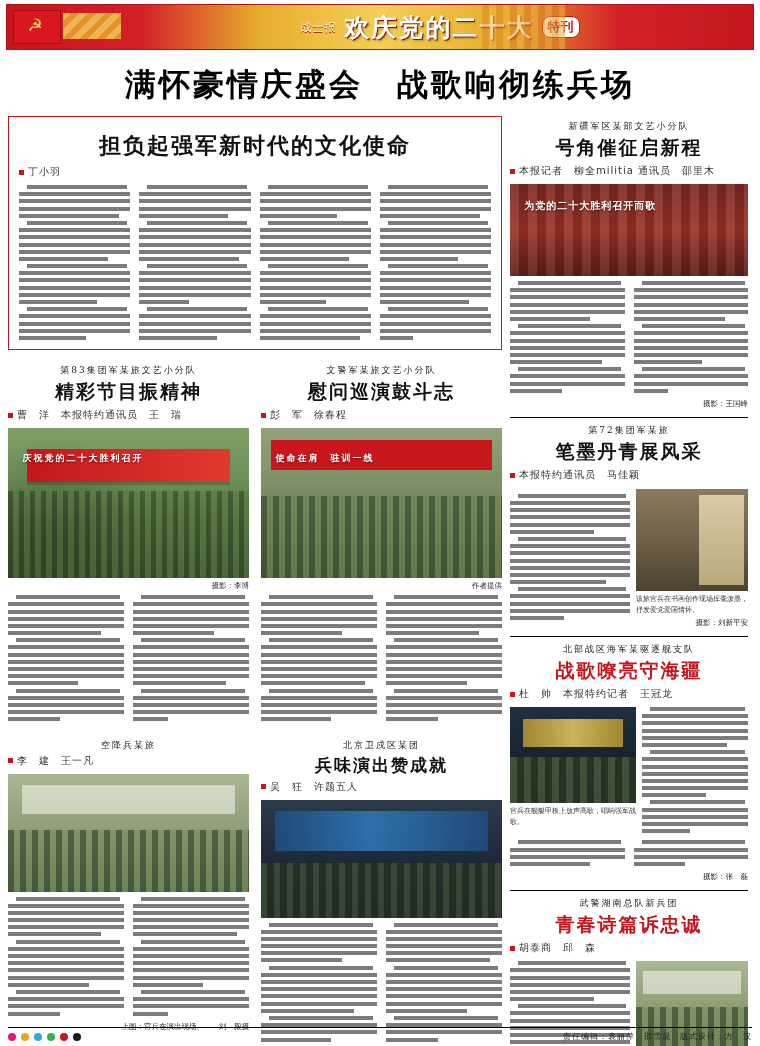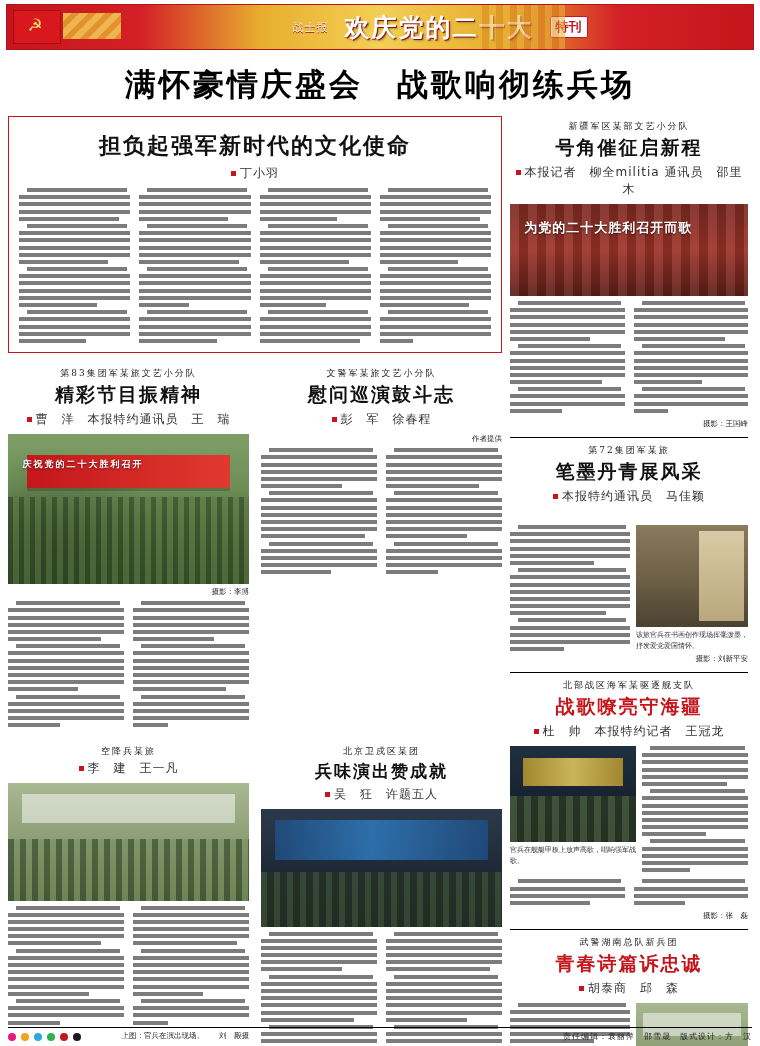--- a/index.html
+++ b/index.html
@@ -28,36 +28,36 @@
   }
   .mh-emblem{
     position:absolute;left:16px;top:10px;width:24px;height:20px;
     color:#f6d96b;font-size:17px;line-height:20px;text-align:center;
   }
   .mh-ribbon{
     position:absolute;left:56px;top:8px;width:58px;height:26px;
     background:repeating-linear-gradient(135deg,#f3d05a 0 6px,#e5a82c 6px 12px);
     opacity:.85;
   }
-  .mh-center{flex:1;display:flex;align-items:center;justify-content:center;gap:16px;}
+  .mh-center{flex:1;display:flex;align-items:center;justify-content:center;gap:8px;}
   .mh-paper{
     font-size:11px;color:#fff7d6;letter-spacing:1px;
     writing-mode:horizontal-tb;
     text-shadow:0 1px 0 #8c0f13;
     font-family:"DejaVu Serif","Liberation Serif",serif;
   }
   .mh-title{
     font-size:25px;font-weight:bold;color:#ffffff;
     letter-spacing:2px;
     font-family:"DejaVu Serif","Liberation Serif",serif;
     text-shadow:1px 1px 0 #8c0f13,2px 2px 2px rgba(0,0,0,.25);
   }
   .mh-badge{
     background:#ffffff;color:#c4161c;font-size:13px;font-weight:bold;
-    padding:1px 5px;border-radius:2px;border:1px solid #c4161c;
+    padding:1px 5px;border-radius:8px;border:1px solid #c4161c;
   }
   .mh-right{
     width:180px;height:100%;display:flex;align-items:center;justify-content:flex-end;
     gap:6px;padding-right:8px;box-sizing:border-box;
   }
   .mh-date{font-size:8px;color:#fff3cf;line-height:1.2;text-align:right;}
   .mh-page{
     width:20px;height:20px;background:#2b6fb5;color:#fff;
     font-size:12px;font-weight:bold;display:flex;align-items:center;justify-content:center;
     border-radius:2px;
@@ -95,21 +95,21 @@
     border:1px solid #c4161c;
     padding:8px 10px 6px 10px;
   }
   .lead-title{
     text-align:center;
     font-family:"DejaVu Serif","Liberation Serif",serif;
     font-size:22px;font-weight:bold;letter-spacing:2px;
     margin:6px 0 4px 0;
   }
   .byline{
-    text-align:center;font-size:12px;color:#333;margin-bottom:6px;
+    font-size:10px;color:#333;margin-bottom:6px;
     letter-spacing:1px;
   }
   .byline .sq{display:inline-block;width:5px;height:5px;background:#c4161c;margin-right:4px;vertical-align:middle;}
 
   
   .bodytext{
     font-size:0;line-height:0;
   }
   .tcols{display:flex;gap:9px;}
   .tcol{flex:1;}
@@ -217,21 +217,21 @@
   }
   .ph-red:before{
     content:"";position:absolute;left:0;top:0;width:100%;height:100%;
     background:repeating-linear-gradient(90deg,rgba(255,255,255,.08) 0 9px,rgba(0,0,0,.12) 9px 18px);
   }
   .ph-overlay-text{
     position:absolute;left:6%;top:16%;color:#fff;font-size:9px;font-weight:bold;
     letter-spacing:2px;text-shadow:0 1px 2px rgba(0,0,0,.6);
     font-family:"DejaVu Serif","Liberation Serif",serif;
   }
-  .ph-overlay-text.sm{font-size:13px;letter-spacing:1px;}
+  .ph-overlay-text.sm{font-size:10px;letter-spacing:1px;}
 
   
   .rblock{margin-bottom:8px;}
 
   
   .footer{
     position:absolute;left:8px;right:8px;bottom:4px;
     display:flex;align-items:center;justify-content:space-between;
     border-top:1px solid #000;padding-top:3px;gap:20px;
   }
@@ -426,20 +426,23 @@
           </div>
         </div>
       </div>
 
       <div style="flex:1;">
         <div class="kicker">文警军某旅文艺小分队</div>
         <div class="sec-title">慰问巡演鼓斗志</div>
         <div class="byline">
           <span class="sq"></span><span>彭　军　徐春程</span>
         </div>
+        <div class="photo ph-banner" style="height:150px;">
+          <div class="ph-overlay-text">使命在肩　驻训一线</div>
+        </div>
         <div class="sig">作者提供</div>
         <div class="bodytext" style="margin-top:4px;">
           <div class="tcols">
             <div class="tcol">
               <div class="tline indent s90"></div>
                 <div class="tline"></div>
                 <div class="tline"></div>
                 <div class="tline"></div>
                 <div class="tline"></div>
                 <div class="tline s70"></div>
@@ -643,21 +646,21 @@
     </div>
 
     <div class="hr-thin"></div>
 
     <div class="rblock">
       <div class="kicker">第72集团军某旅</div>
       <div class="sec-title">笔墨丹青展风采</div>
       <div class="byline">
         <span class="sq"></span><span>本报特约通讯员　马佳颖</span>
       </div>
-      <div style="display:flex;gap:6px;margin-top:20px;">
+      <div style="display:flex;gap:6px;margin-top:7px;align-items:center;">
         <div style="flex:1;" class="bodytext">
           <div class="tline indent s90"></div>
             <div class="tline"></div>
             <div class="tline"></div>
             <div class="tline"></div>
             <div class="tline"></div>
             <div class="tline s70"></div>
           <div class="tline indent s90"></div>
             <div class="tline"></div>
             <div class="tline"></div>

